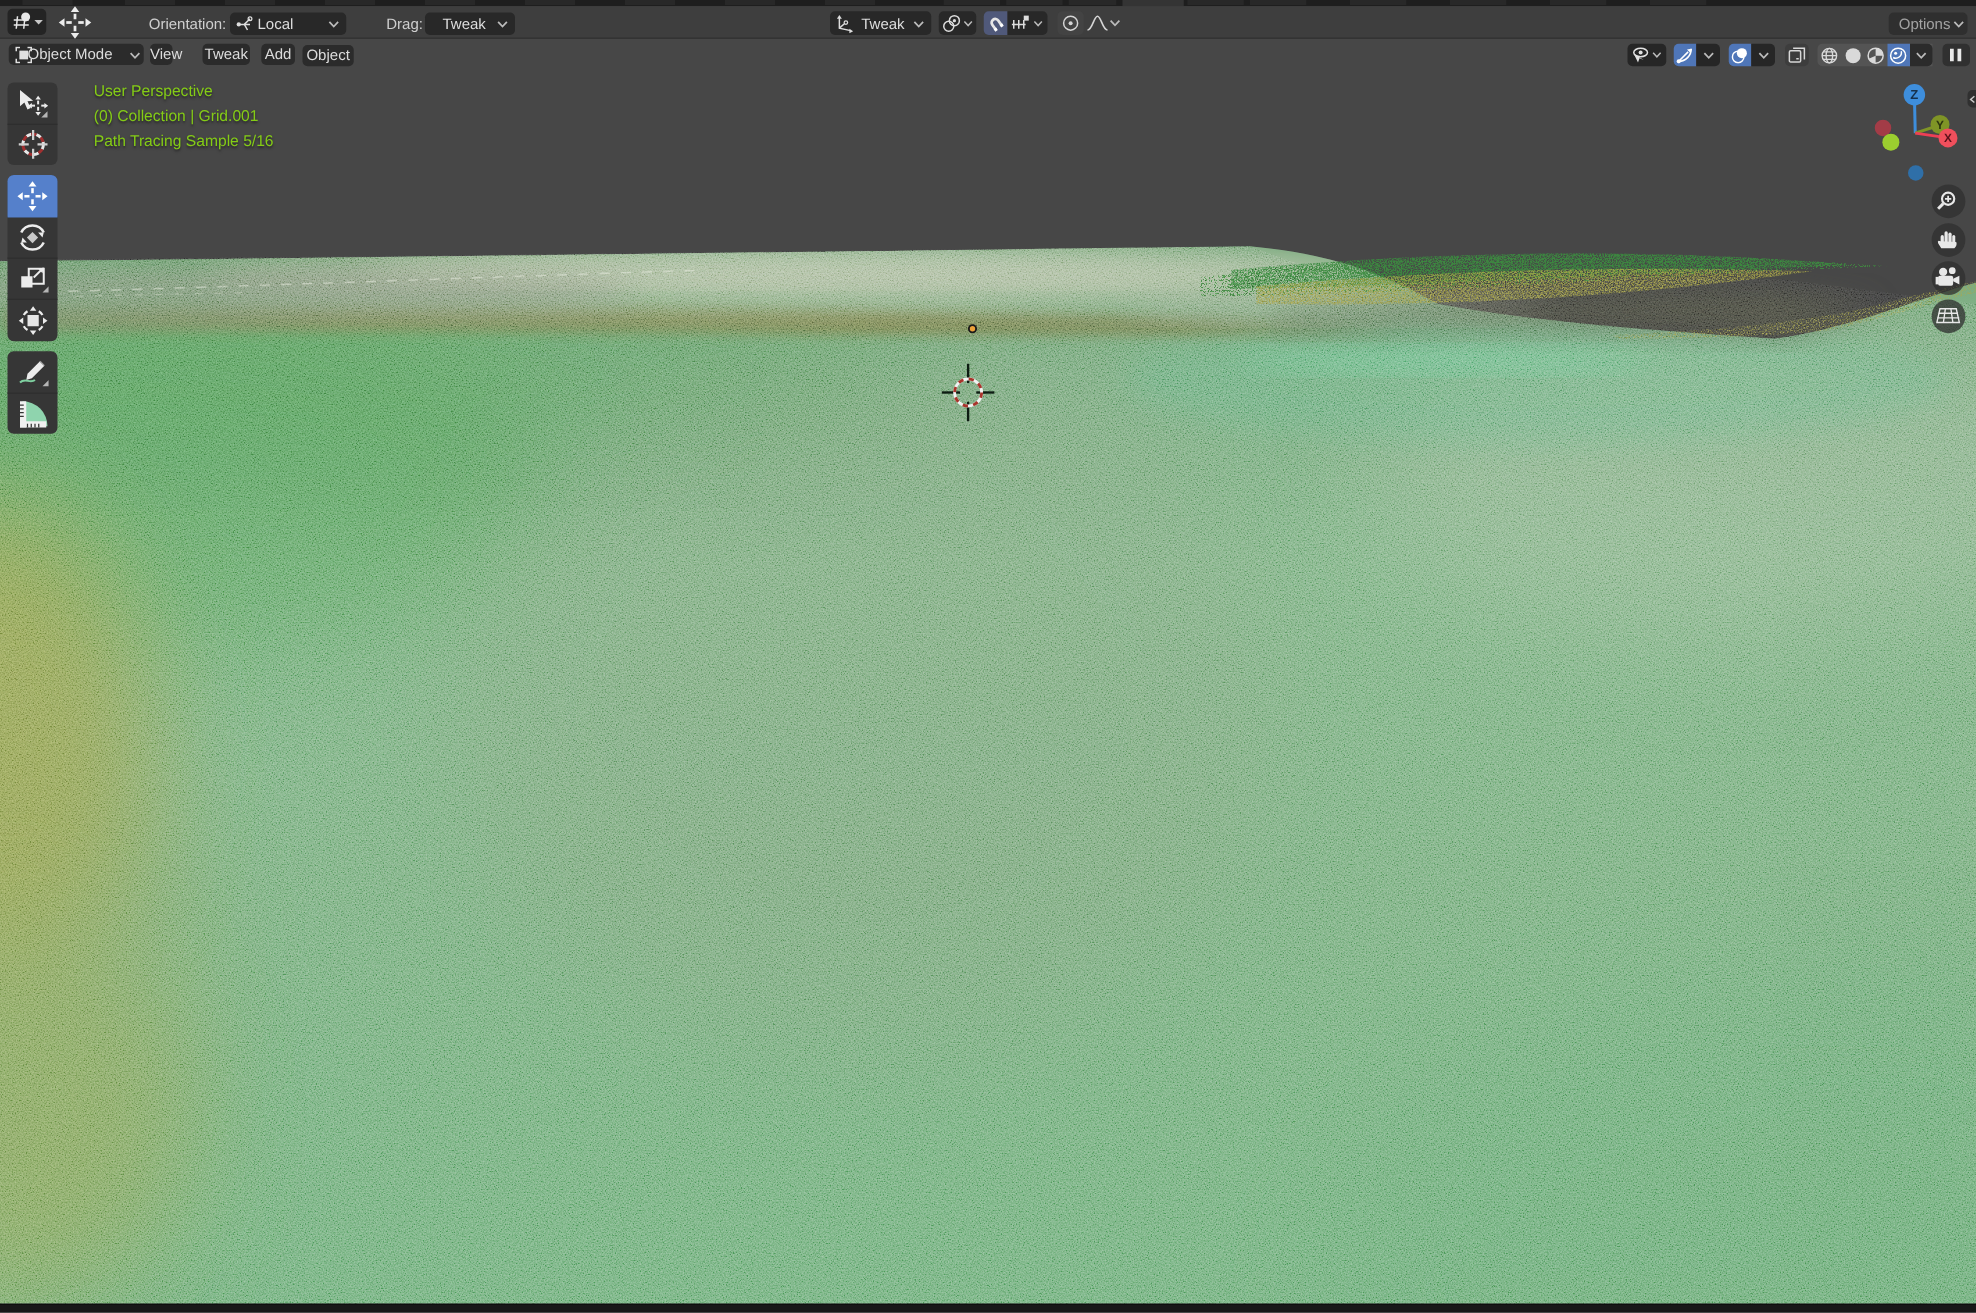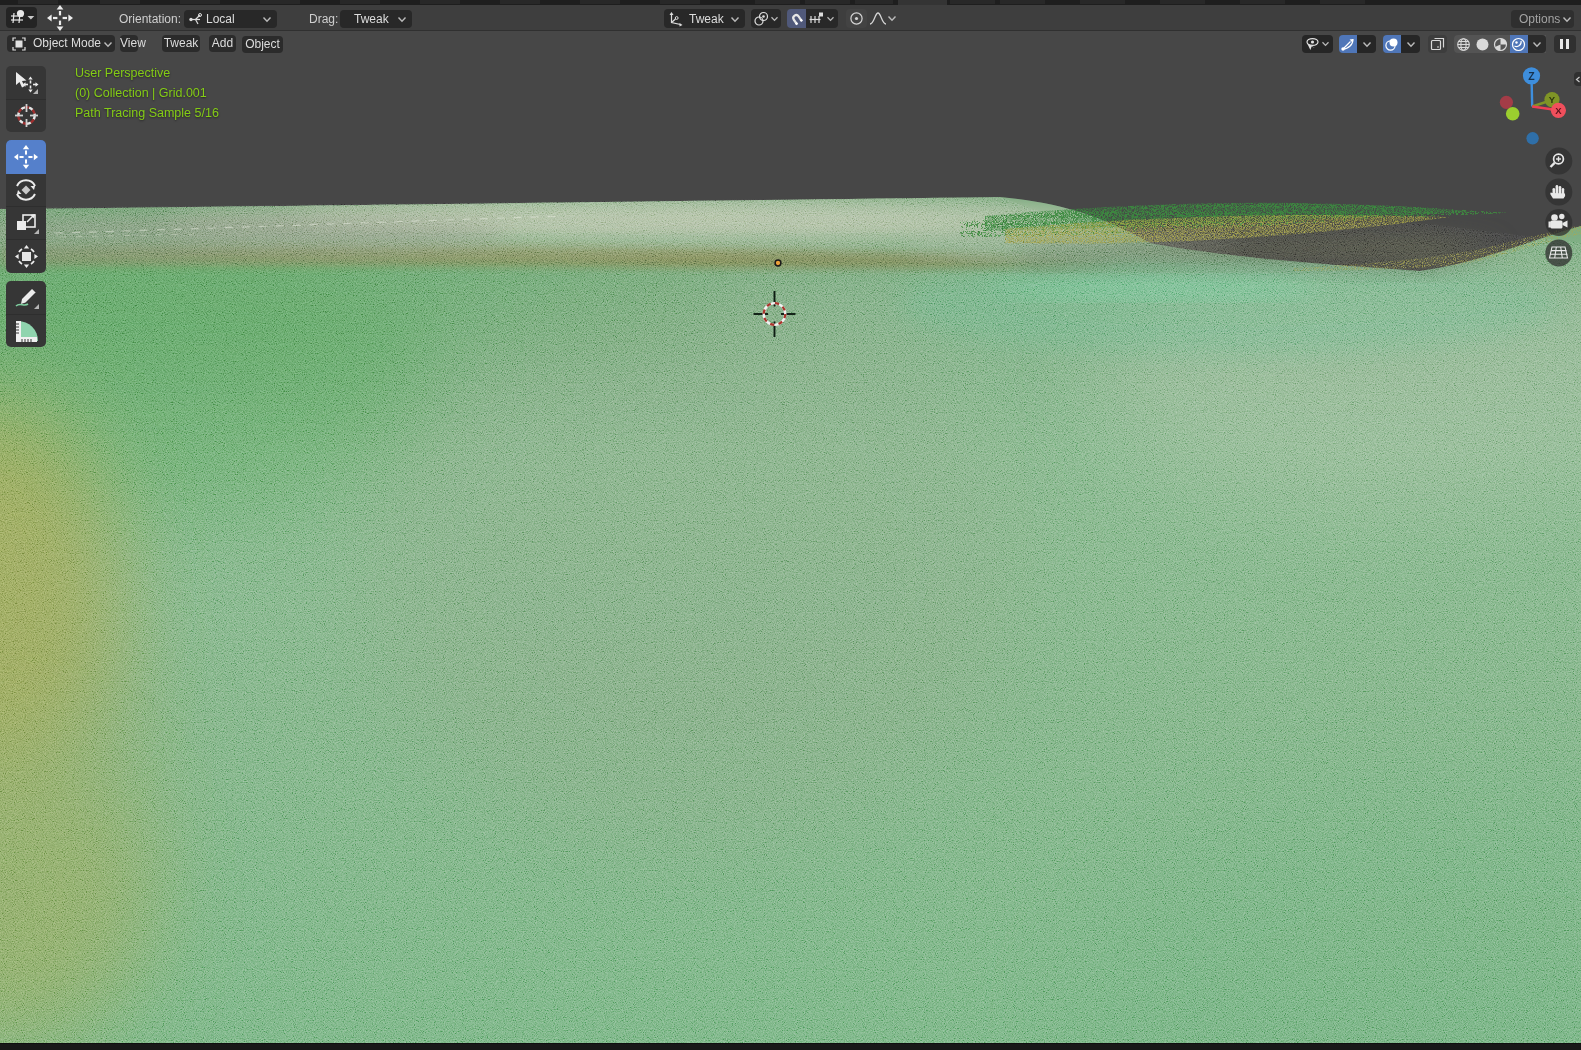--- a/index.html
+++ b/index.html
@@ -311,21 +311,21 @@
     <div class="menu-pill" style="left:7px;top:35px;width:108px;text-align:left;">
       <svg class="abs" style="left:5px;top:2px;" width="14" height="14" viewBox="0 0 14 14">
         <rect x="3.5" y="3.5" width="7" height="7" fill="#e0e0e0"></rect>
         <g stroke="#e0e0e0" stroke-width="1.2" fill="none">
           <path d="M1 4 V1 h3"></path>
             <path d="M10 1 h3 v3"></path>
             <path d="M13 10 v3 h-3"></path>
             <path d="M4 13 H1 v-3"></path>
         </g>
       </svg>
-      <span style="margin-left:26px;">Object Mode</span>
+      <span style="margin-left:15px;">Object Mode</span>
       <svg class="abs" style="left:96px;top:6px;" width="10" height="7" viewBox="0 0 10 7">
           <path d="M1.5 1.5 L5 5.2 L8.5 1.5" stroke="#bbbbbb" stroke-width="1.4" fill="none"></path>
         </svg>
     </div>
     <div class="menu-pill" style="left:120px;top:35px;width:18px;">View</div>
     <div class="menu-pill" style="left:162px;top:35px;width:38px;">Tweak</div>
     <div class="menu-pill" style="left:209px;top:35px;width:27px;">Add</div>
     <div class="menu-pill" style="left:242px;top:36px;width:41px;">Object</div>
 
     <div class="pill" style="left:1302px;top:35px;width:31px;height:18px;background:#262626;">

